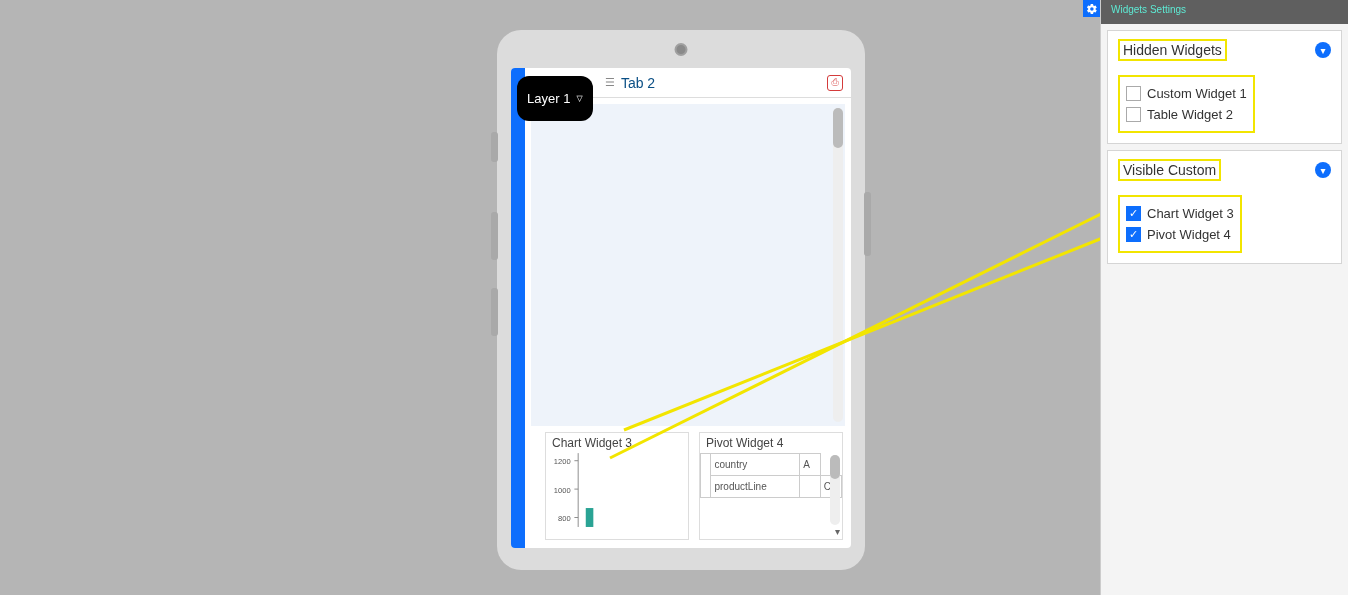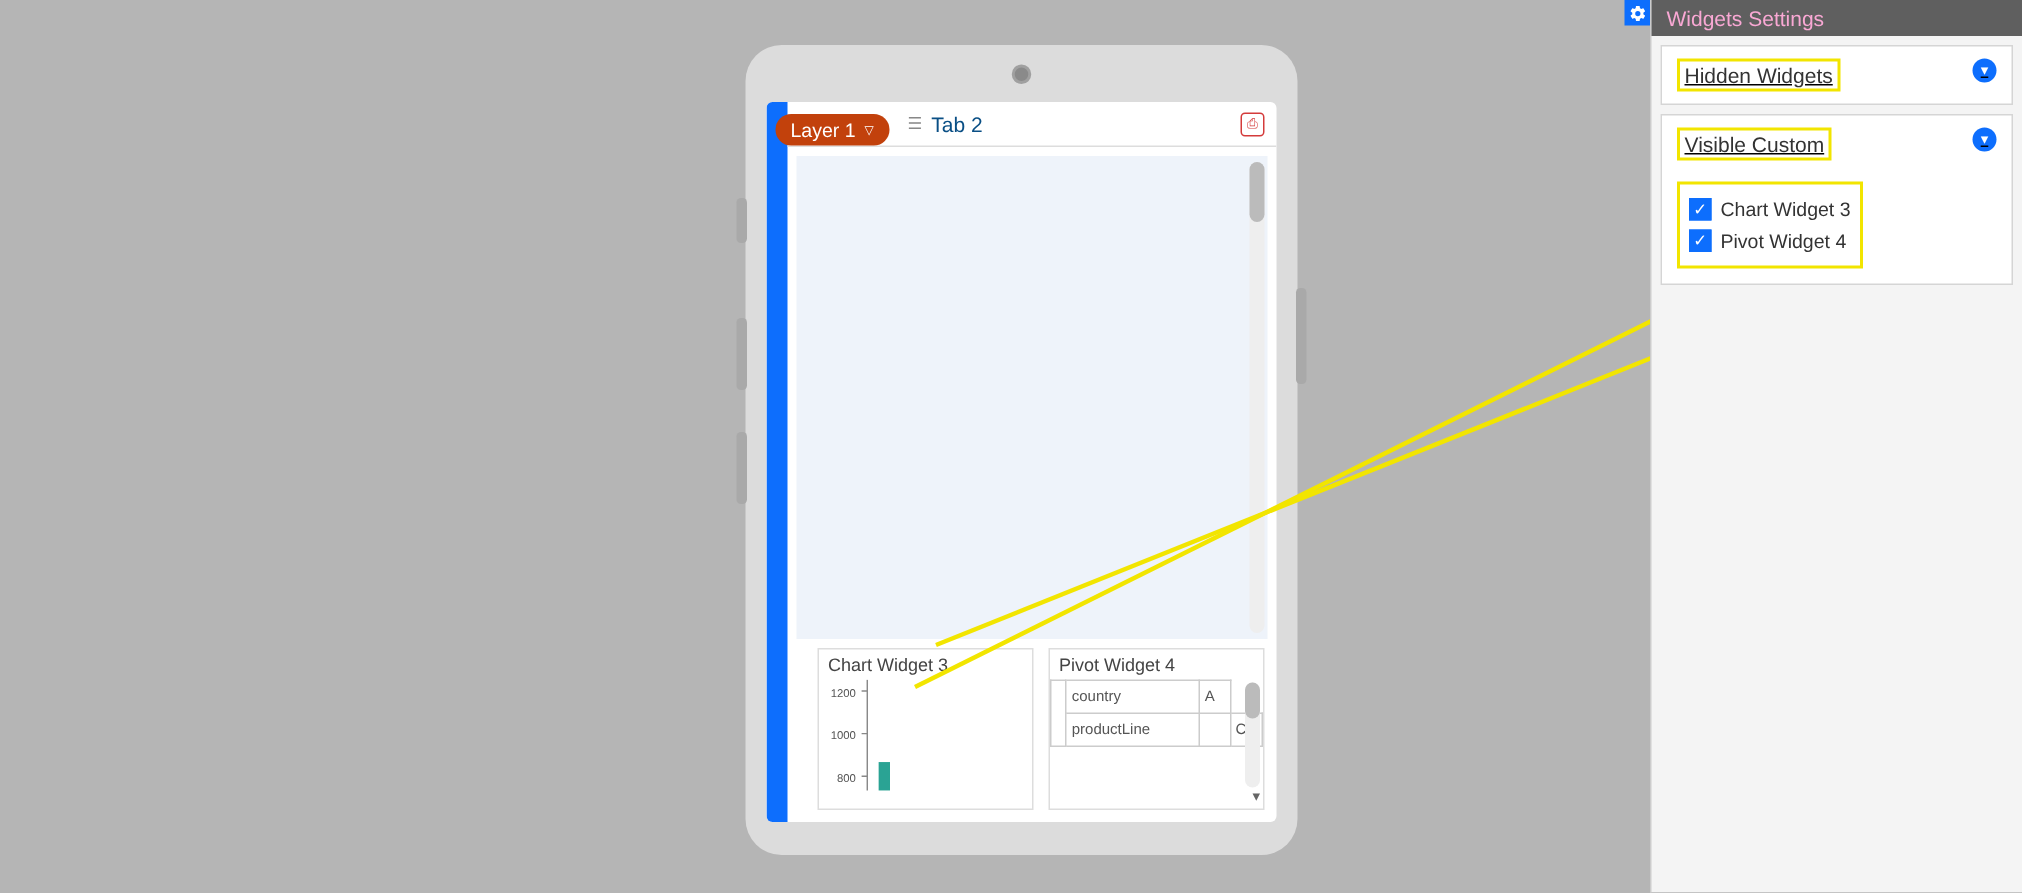--- a/index.html
+++ b/index.html
@@ -28,36 +28,36 @@
   right: 0;
   top: 0;
   width: 248px;
   height: 595px;
   background: #f4f4f4;
   border-left: 1px solid #ccc;
   z-index: 10;
 }
 .panel-header {
   background: #5f5f5f;
-  color: #f9a8d4;
-  font-size: 14px;
+  color: #5eead4;
+  font-size: 10px;
   padding: 4px 10px;
   height: 24px;
 }
 .section {
   background: #fff;
   border: 1px solid #d5d5d5;
   margin: 6px;
 }
 .section-head {
   padding: 8px 10px;
   display: flex;
   justify-content: space-between;
+  align-items: center;
   cursor: pointer;
-  text-decoration: underline;
 }
 .section-title {
   font-size: 14px;
   color: #333;
   display: inline-block;
 }
 .yellow-box { border: 2px solid #f2e500; padding: 1px 3px; }
 .caret {
   width: 16px;
   height: 16px;
@@ -142,25 +142,25 @@
 
 .layer-bar {
   width: 14px;
   background: #0d6efd;
   height: 100%;
 }
 .layer-pill {
   position: absolute;
   left: 6px;
   top: 8px;
-  background: #c2410c;
+  background: #000000;
   color: #fff;
   font-size: 13px;
   border-radius: 12px;
-  padding: 3px 10px;
+  padding: 15px 10px;
   display: flex;
   align-items: center;
   gap: 6px;
   z-index: 5;
   cursor: pointer;
 }
 .layer-pill .tri { font-size: 8px; }
 
 .content {
   flex: 1;
@@ -283,20 +283,32 @@
       <path d="M19.14,12.94a7,7,0,0,0,.05-.94,7,7,0,0,0-.05-.94l2.11-1.65a.5.5,0,0,0,.12-.64l-2-3.46a.5.5,0,0,0-.61-.22l-2.49,1a7,7,0,0,0-1.63-.94l-.38-2.65A.5.5,0,0,0,13.77,2H9.77a.5.5,0,0,0-.49.42L8.9,5.07a7,7,0,0,0-1.63.94l-2.49-1a.5.5,0,0,0-.61.22l-2,3.46a.5.5,0,0,0,.12.64L4.4,11.06a7,7,0,0,0,0,1.88L2.29,14.59a.5.5,0,0,0-.12.64l2,3.46a.5.5,0,0,0,.61.22l2.49-1a7,7,0,0,0,1.63.94l.38,2.65a.5.5,0,0,0,.49.42h4a.5.5,0,0,0,.49-.42l.38-2.65a7,7,0,0,0,1.63-.94l2.49,1a.5.5,0,0,0,.61-.22l2-3.46a.5.5,0,0,0-.12-.64ZM11.77,15.5A3.5,3.5,0,1,1,15.27,12,3.5,3.5,0,0,1,11.77,15.5Z"></path>
     </svg>
 </div>
 <div class="panel">
   <div class="panel-header">Widgets Settings</div>
 
   <div class="section">
     <div class="section-head">
       <span class="section-title yellow-box">Hidden Widgets</span>
       <span class="caret caret-down">▾</span>
+    </div>
+    <div class="section-body">
+      <div class="widget-list">
+        <div class="widget-item">
+          <span class="chk"></span>
+          <span>Custom Widget 1</span>
+        </div>
+        <div class="widget-item">
+          <span class="chk"></span>
+          <span>Table Widget 2</span>
+        </div>
+      </div>
     </div>
   </div>
 
   <div class="section">
     <div class="section-head">
       <span class="section-title yellow-box">Visible Custom</span>
       <span class="caret caret-down">▾</span>
     </div>
     <div class="section-body">
       <div class="widget-list">

